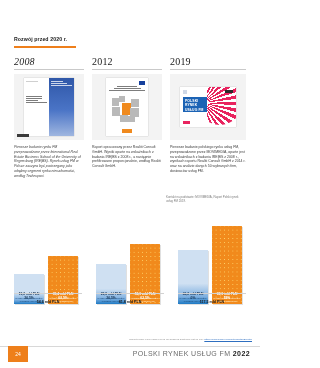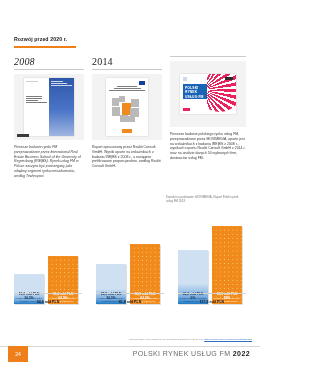--- a/index.html
+++ b/index.html
@@ -171,21 +171,21 @@
             <div class="ln w"></div>
           </div>
         </div>
       </div>
       <div class="body-txt">
         <p>Pierwsze badanie rynku FM przeprowadzone przez International Real Estate Business School of the University of Regensburg (IRE|BS). Rynek usług FM w Polsce zaczyna być postrzegany jako odrębny segment rynku nieruchomości, według Technoport.</p>
       </div>
     </div>
 
     <div class="col c2">
-      <div class="year">2014</div>
+      <div class="year">2012</div>
       <div class="year-rule"></div>
       <div class="thumb">
         <div class="cv14">
           <div class="eu-flag"></div>
           <div class="cap14">
             <div class="ln d s" style="margin:0 auto 1px;"></div>
             <div class="ln d m" style="margin:0 auto 1px;"></div>
             <div class="ln d" style="margin:0 auto;"></div>
           </div>
           <div class="map">
@@ -200,20 +200,21 @@
           </div>
           <div class="badge14"></div>
         </div>
       </div>
       <div class="body-txt">
         <p>Raport opracowany przez Realiti Consult GmbH. Wyniki oparte na wskaźnikach z badania IRE|BS z 2008 r., a następnie prefiltrowane proporcjonalnie, według Realiti Consult GmbH.</p>
       </div>
     </div>
 
     <div class="col c3">
+      <div class="year">2019</div>
       <div class="year-rule"></div>
       <div class="thumb">
         <div class="cv19">
           <div class="pole"></div>
           <div class="left">
             <div class="sq19"></div>
             <div class="titlebox">POLSKI RYNEK USŁUG FM</div>
             <div class="bar19"></div>
           </div>
           <div class="right">

